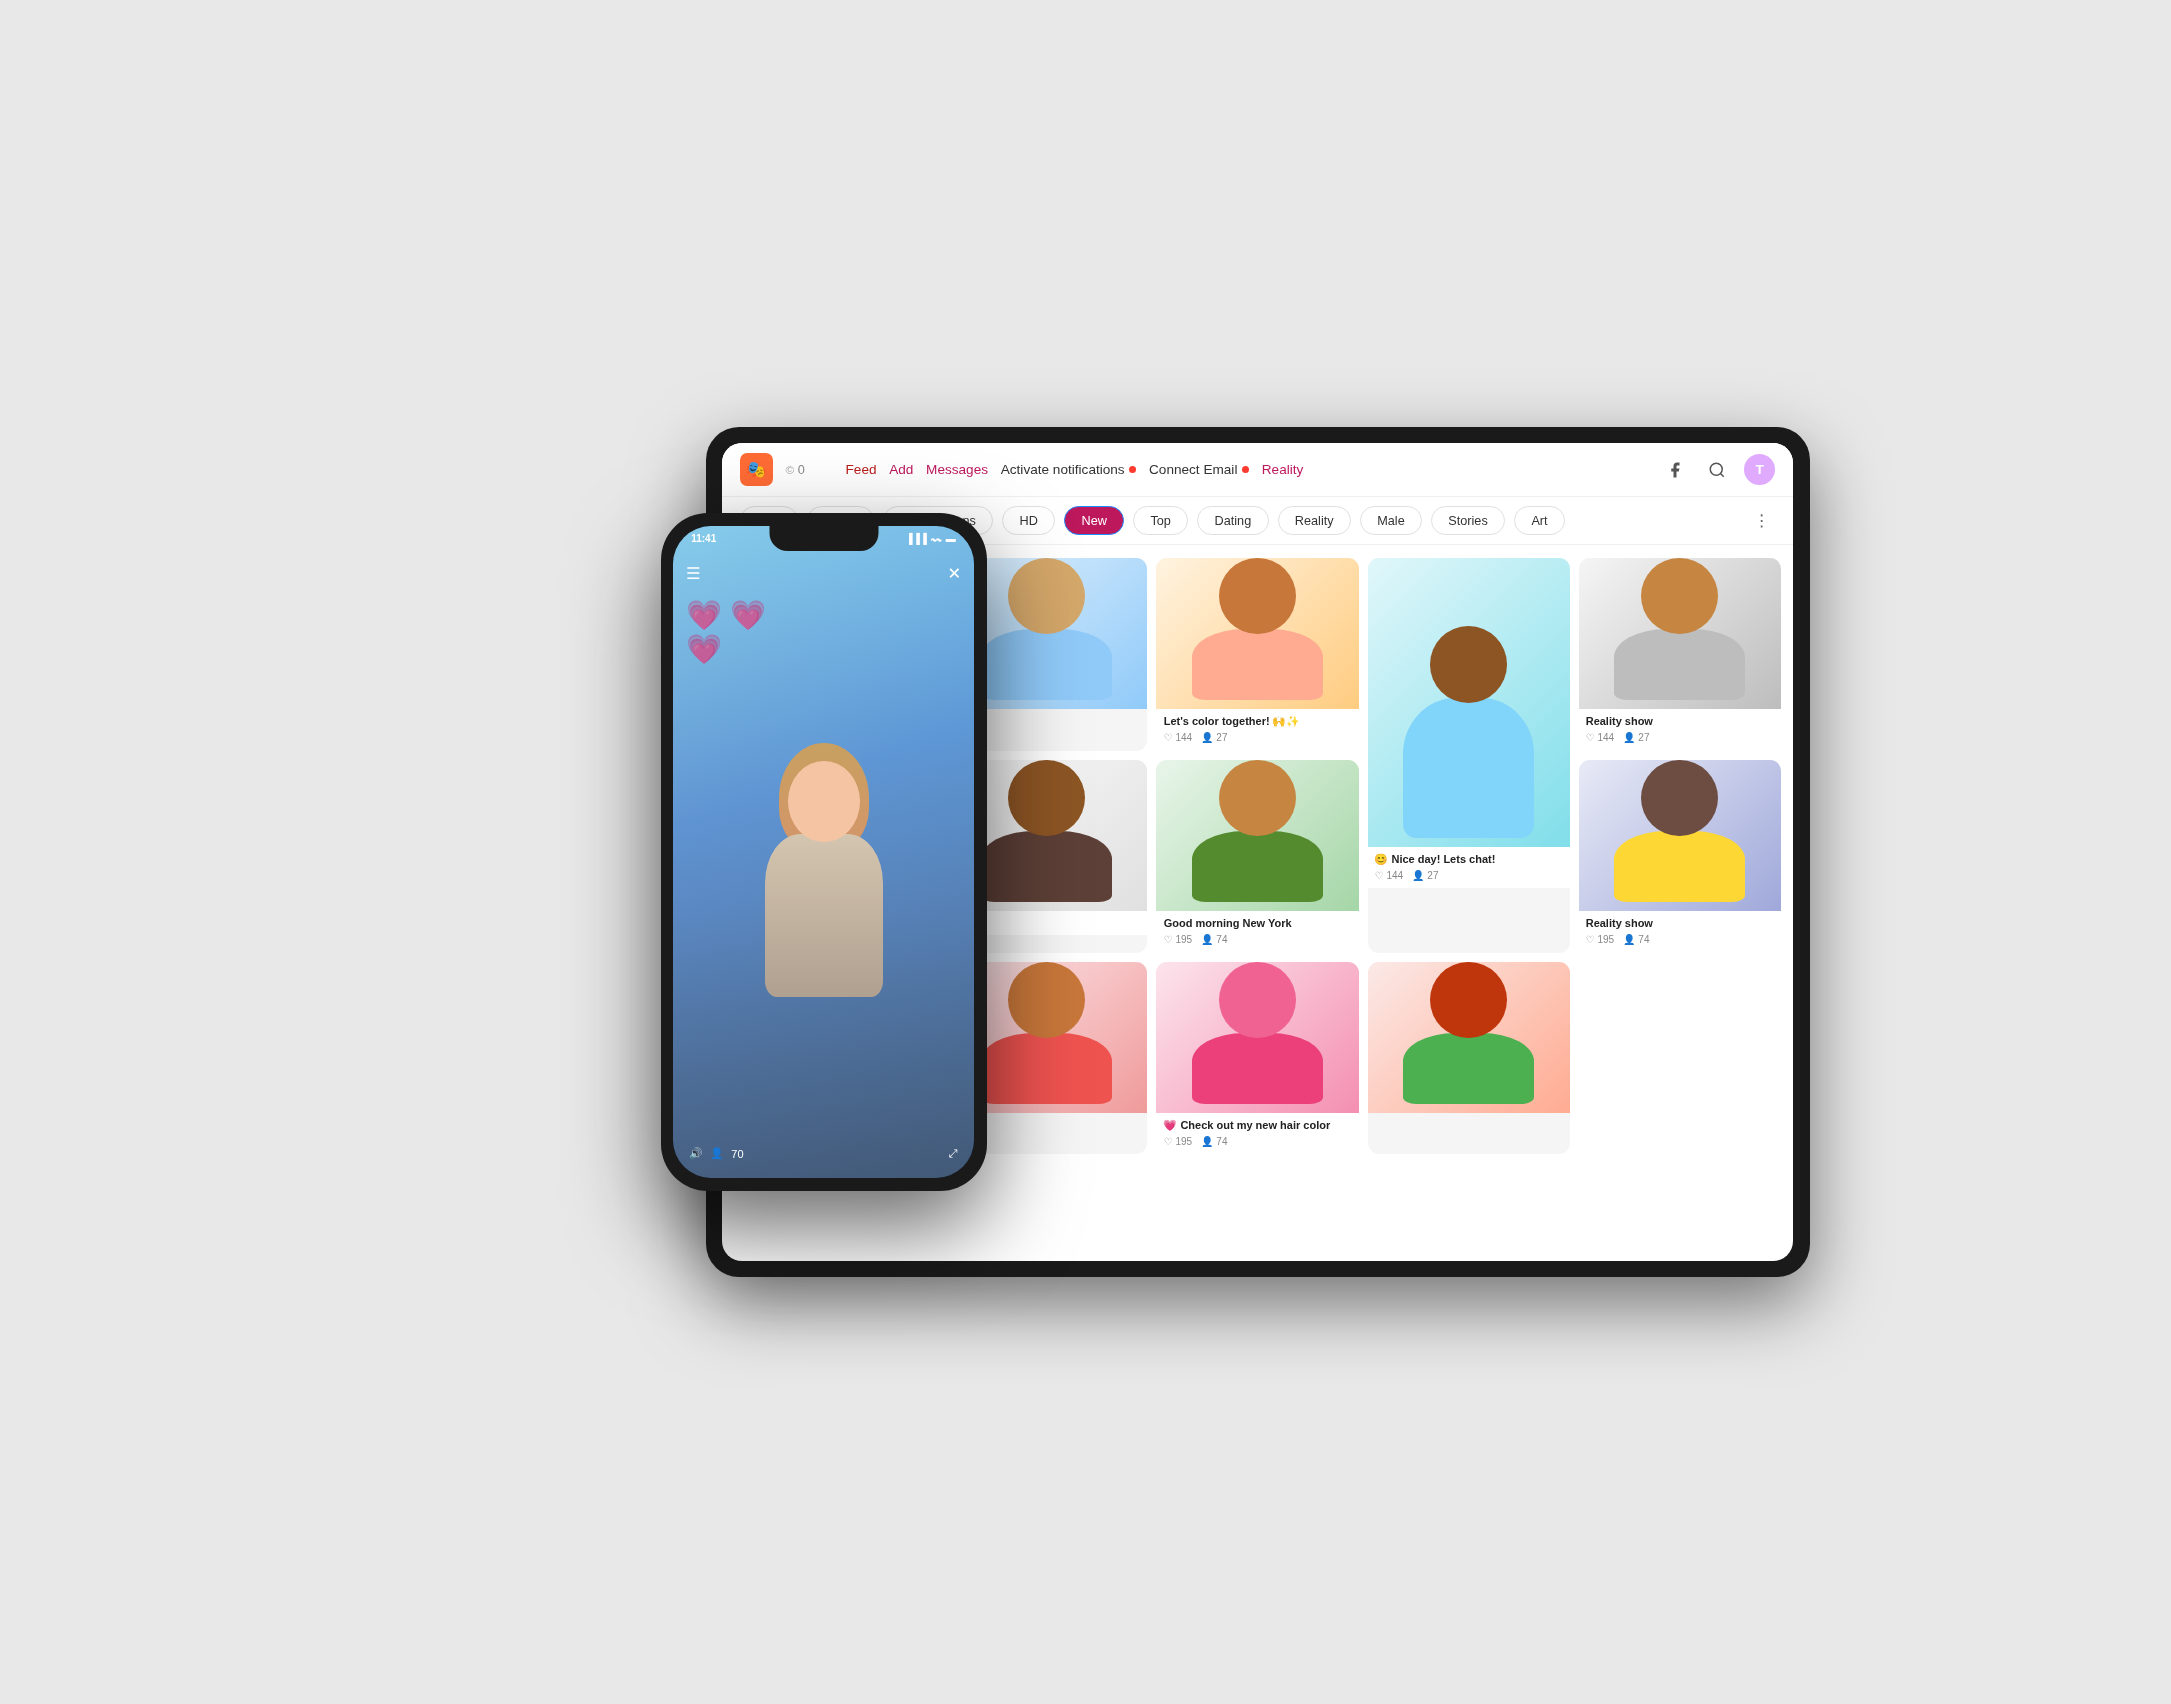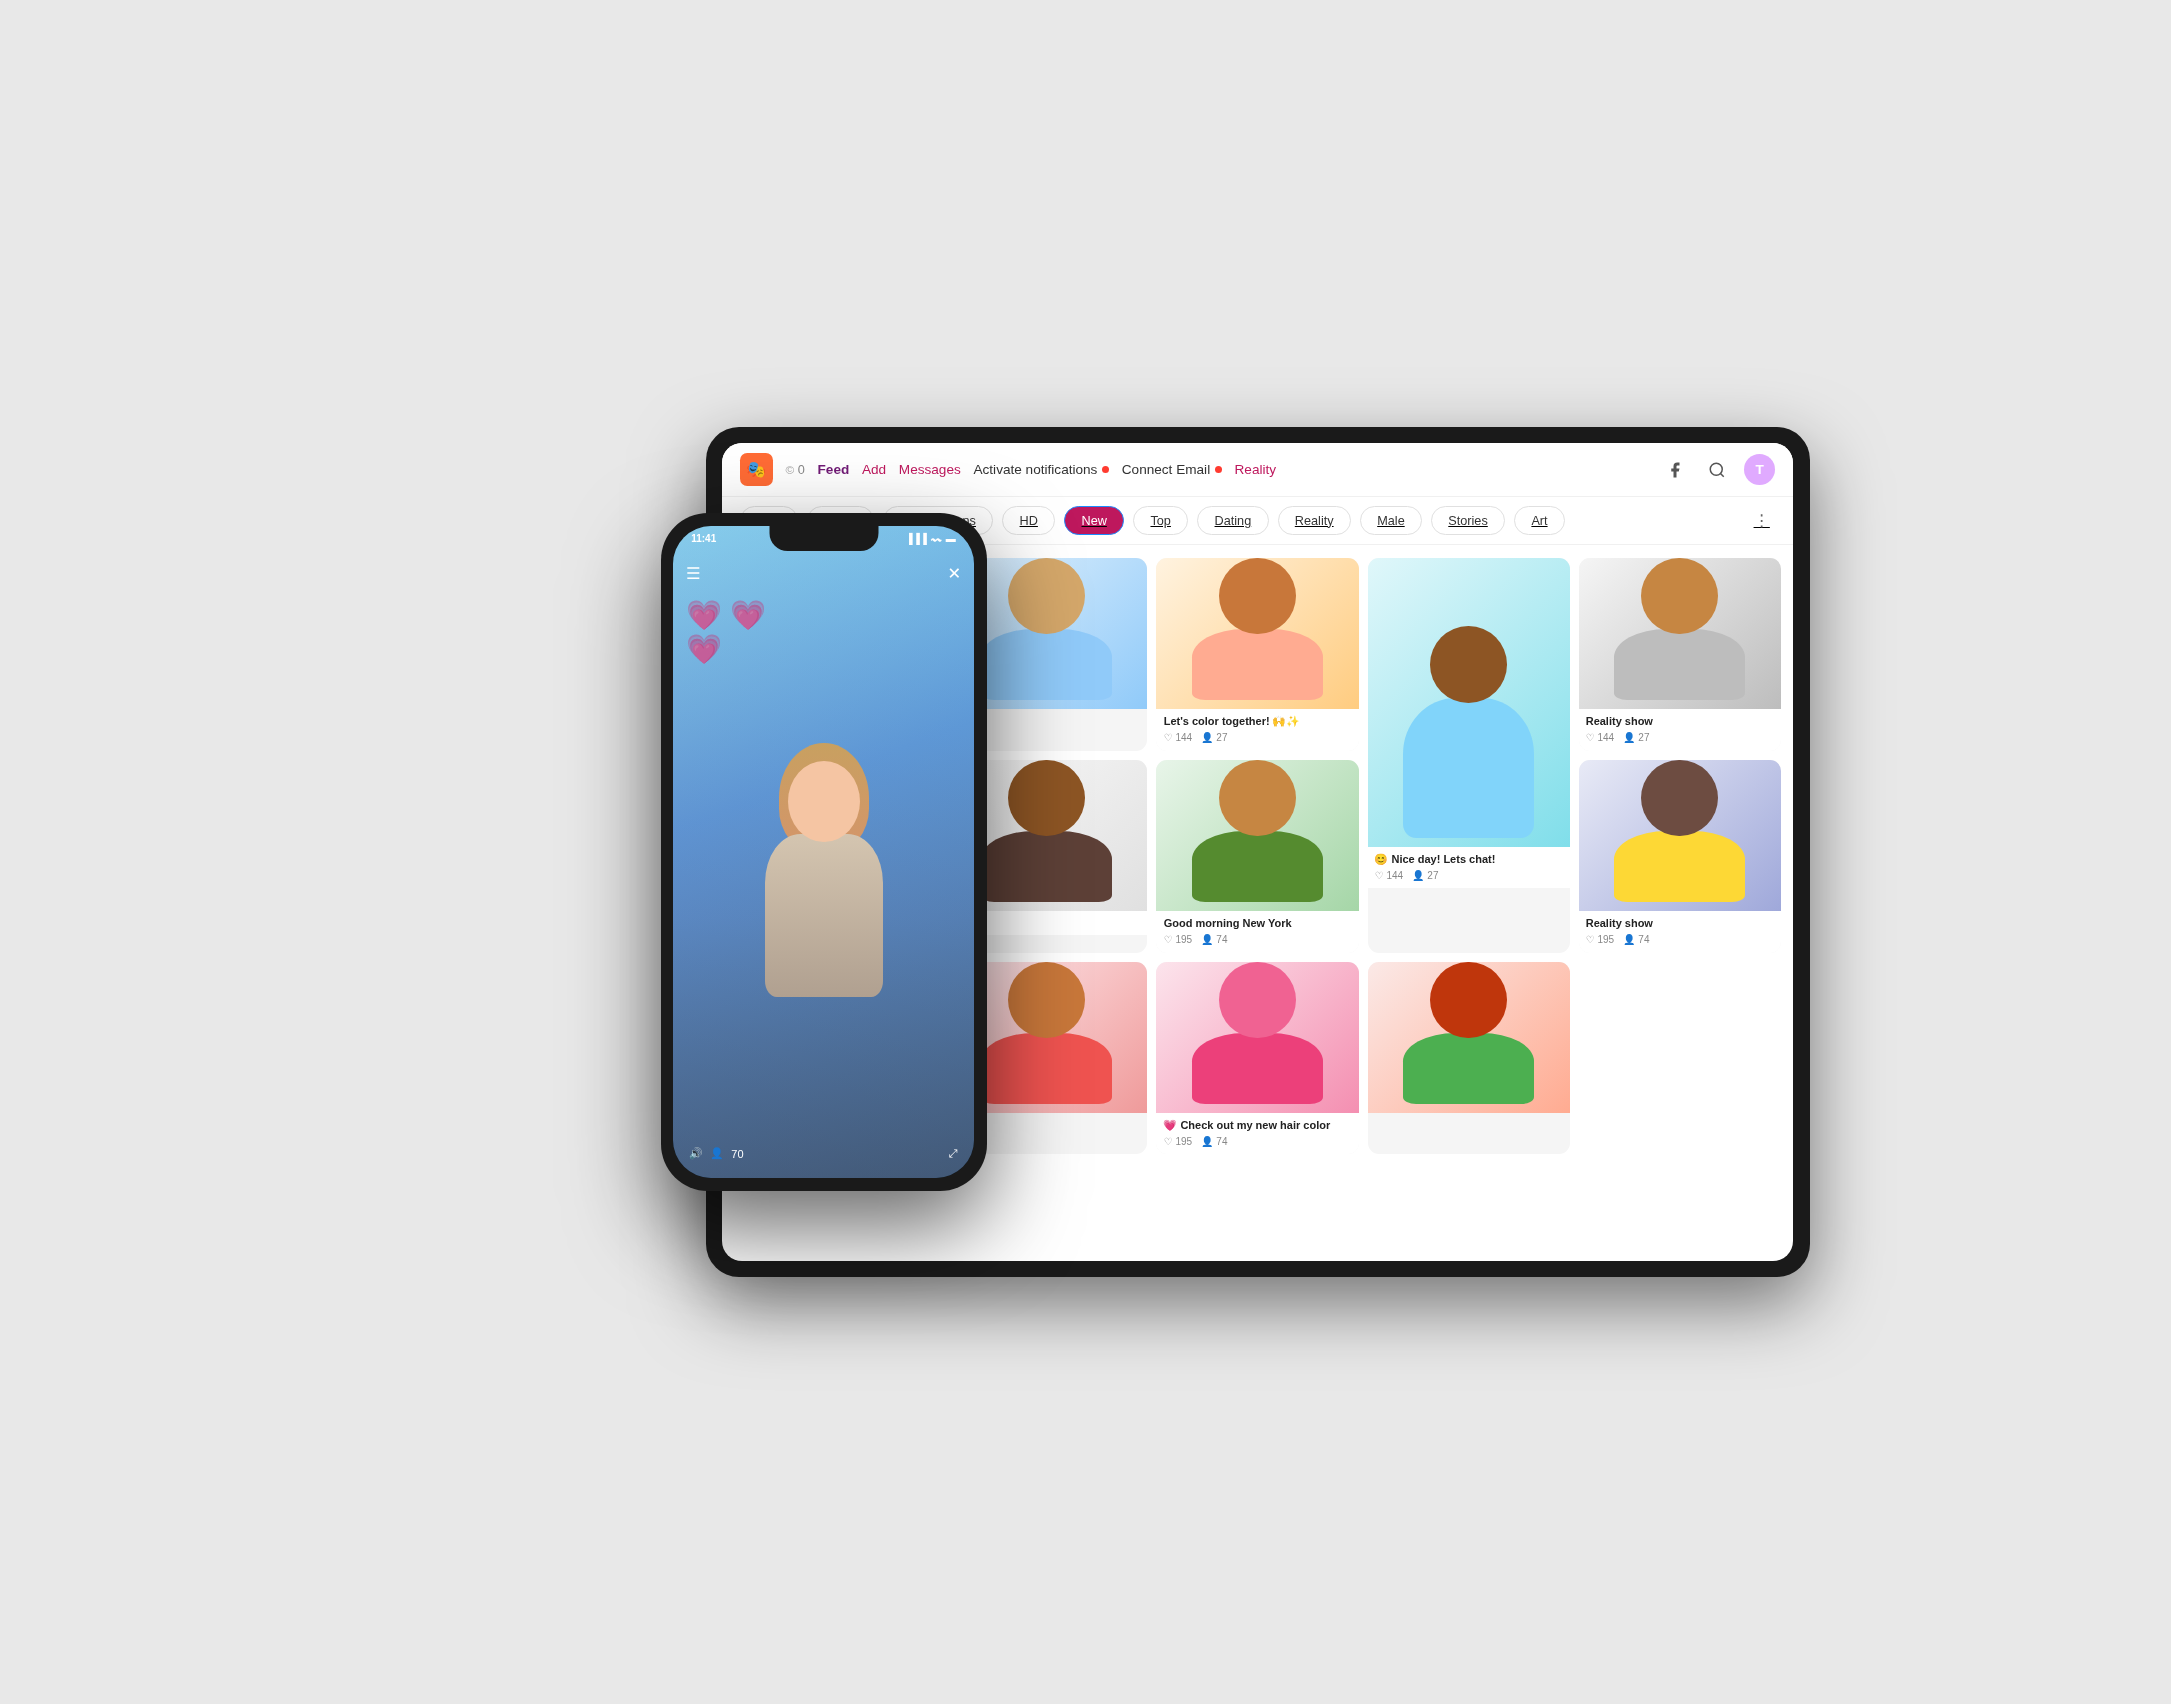--- a/index.html
+++ b/index.html
@@ -63,21 +63,21 @@
       font-size: 12.7px;
     }
     .coin-icon { color: #aaa; font-size: 11.8px; }
     .nav-link {
       color: #be185d;
       font-size: 13.6px;
       font-weight: 500;
       cursor: pointer;
       white-space: nowrap;
     }
-    .nav-link.active { color: #701a75; font-weight: 700; }
+    .nav-link.active { color: #b91c1c; font-weight: 400; margin-left: 28px; }
     .nav-dot-btn {
       display: flex;
       align-items: center;
       gap: 2.7px;
       font-size: 13.6px;
       color: #333;
       cursor: pointer;
     }
     .red-dot {
       width: 7.2px;
@@ -112,21 +112,20 @@
     }
 
     
     .tabs {
       display: flex;
       align-items: center;
       padding: 9px 18px;
       gap: 9px;
       border-bottom: 0.9px solid #f0f0f0;
       flex-shrink: 0;
-      text-decoration: underline;
     }
     .tab-btn {
       padding: 6.3px 16.3px;
       border-radius: 18px;
       border: 0.9px solid #e0e0e0;
       background: #fff;
       font-size: 12.7px;
       color: #333;
       cursor: pointer;
       white-space: nowrap;

